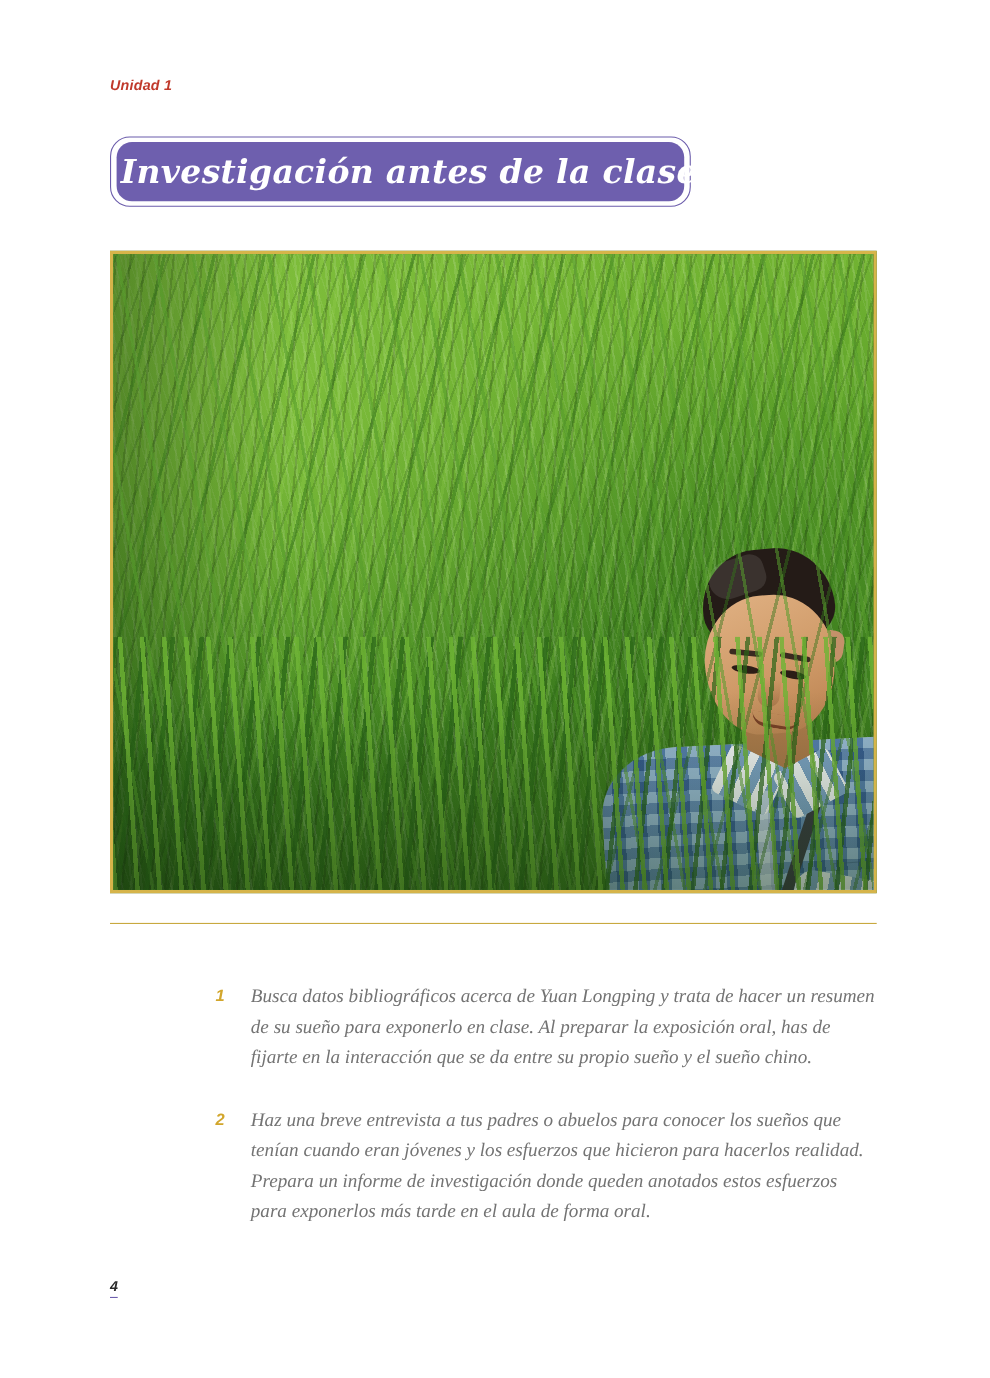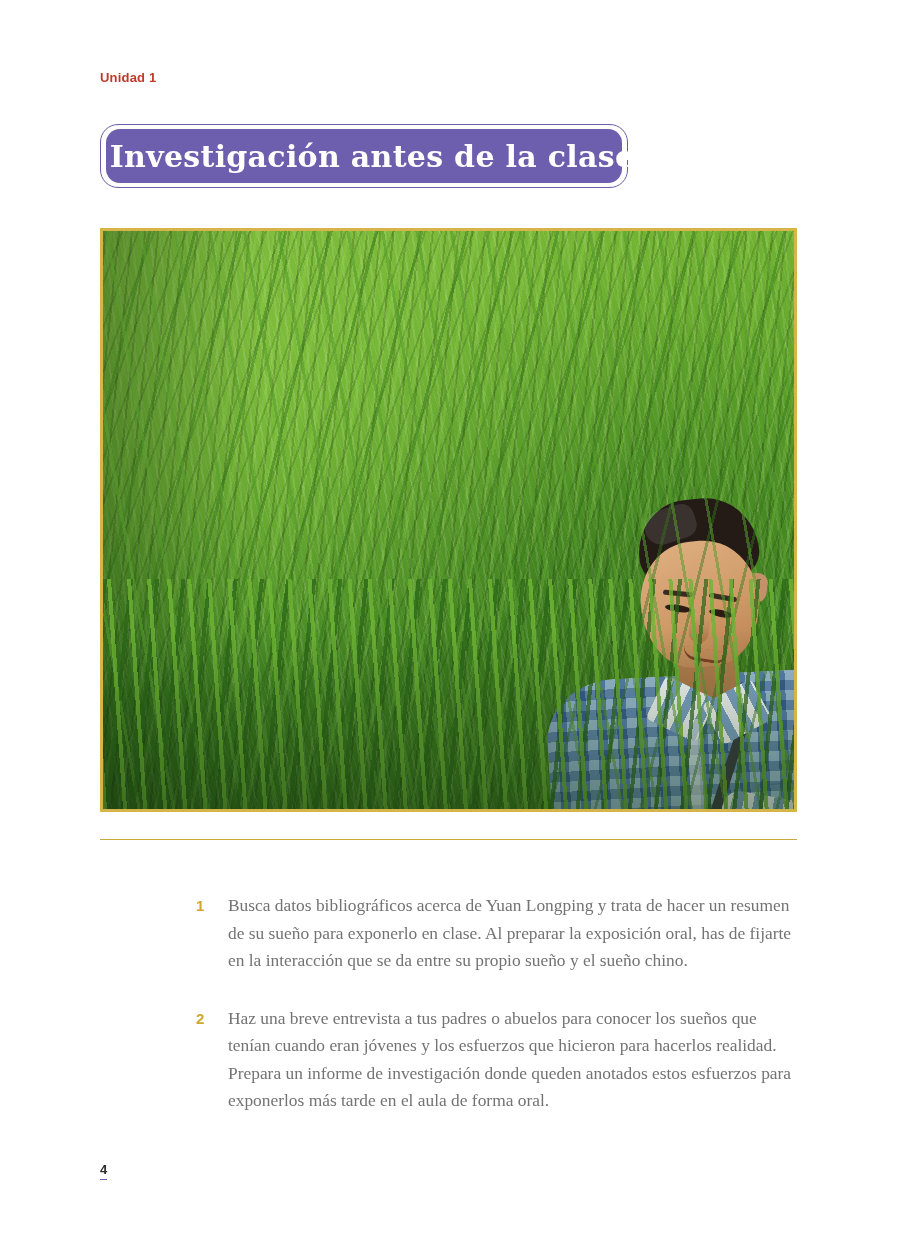--- a/index.html
+++ b/index.html
@@ -12,20 +12,21 @@
     background: #ffffff;
     font-family: "Liberation Serif", serif;
     overflow: hidden;
     position: relative;
   }
   .page {
     position: relative;
     width: 744px;
     height: 1253px;
     box-sizing: border-box;
+    font-style: italic;
   }
 
   
   .unit-label {
     position: absolute;
     left: 100px;
     top: 70px;
     font-family: "Liberation Sans", sans-serif;
     font-weight: bold;
     font-size: 13px;

